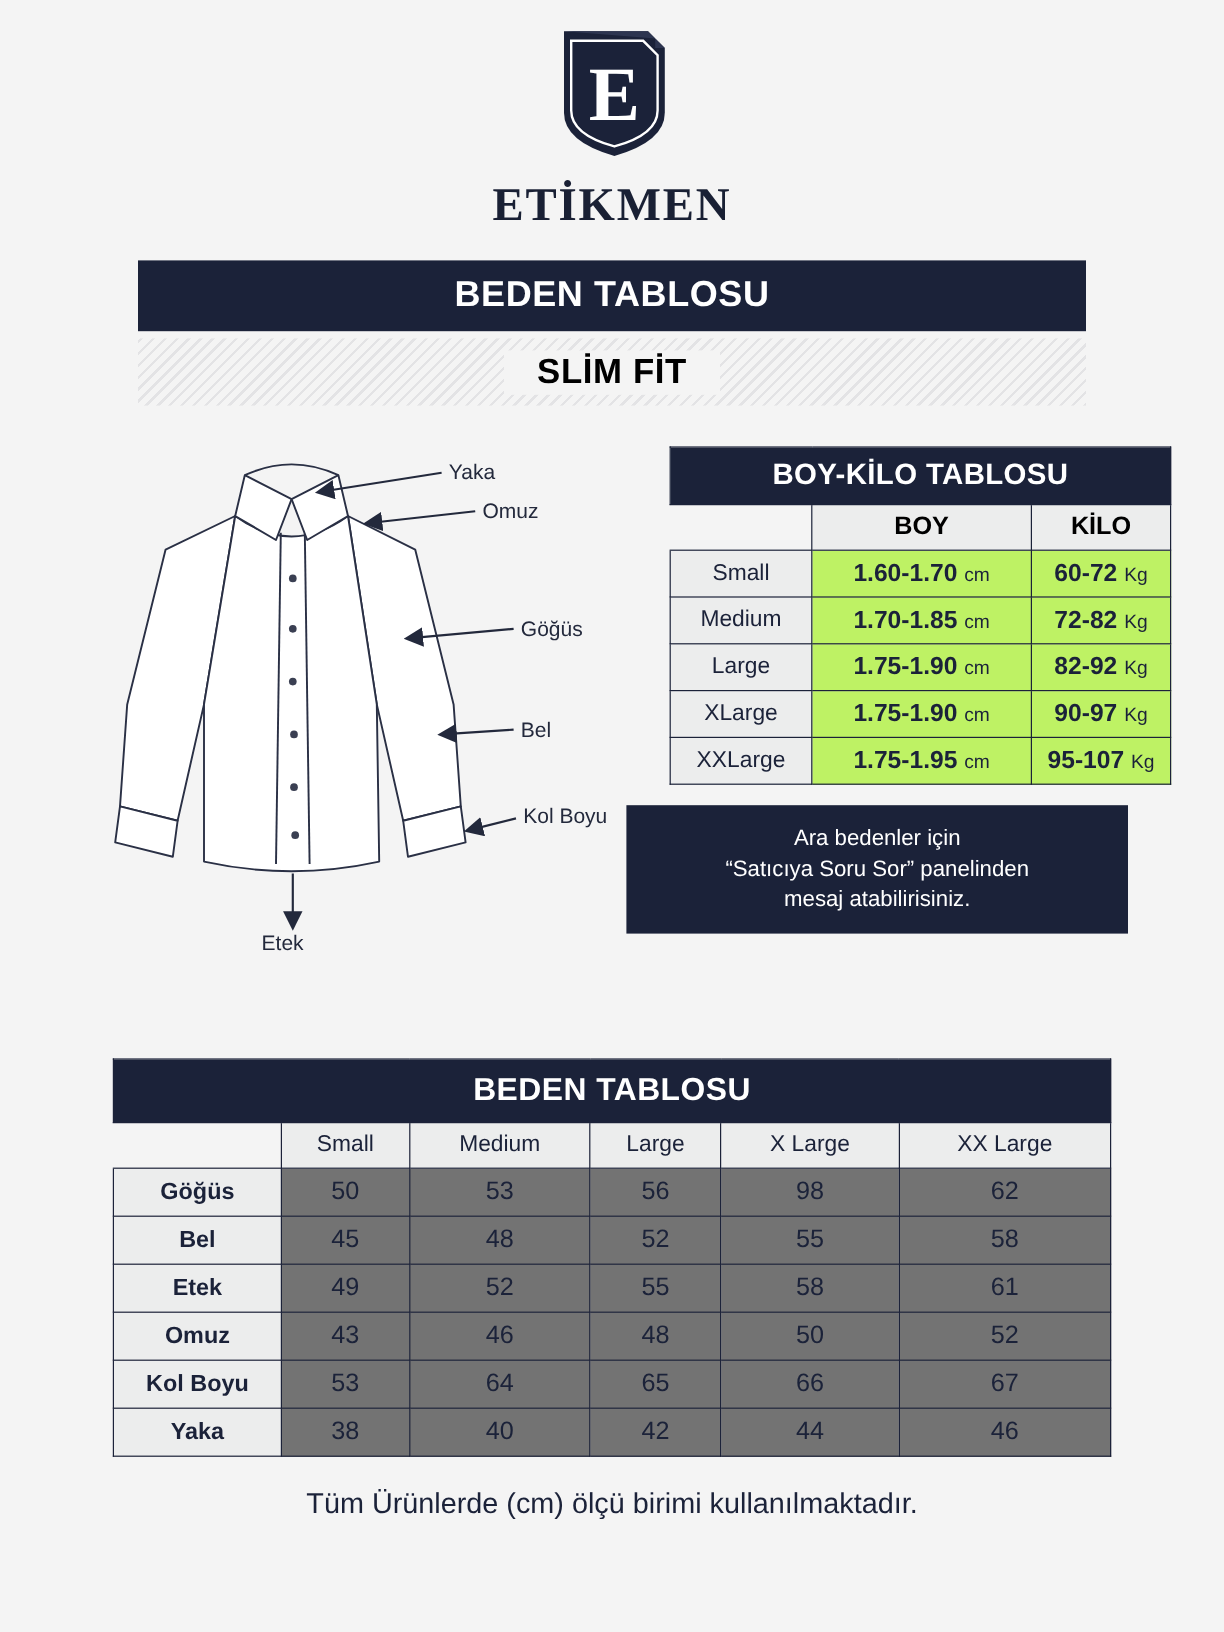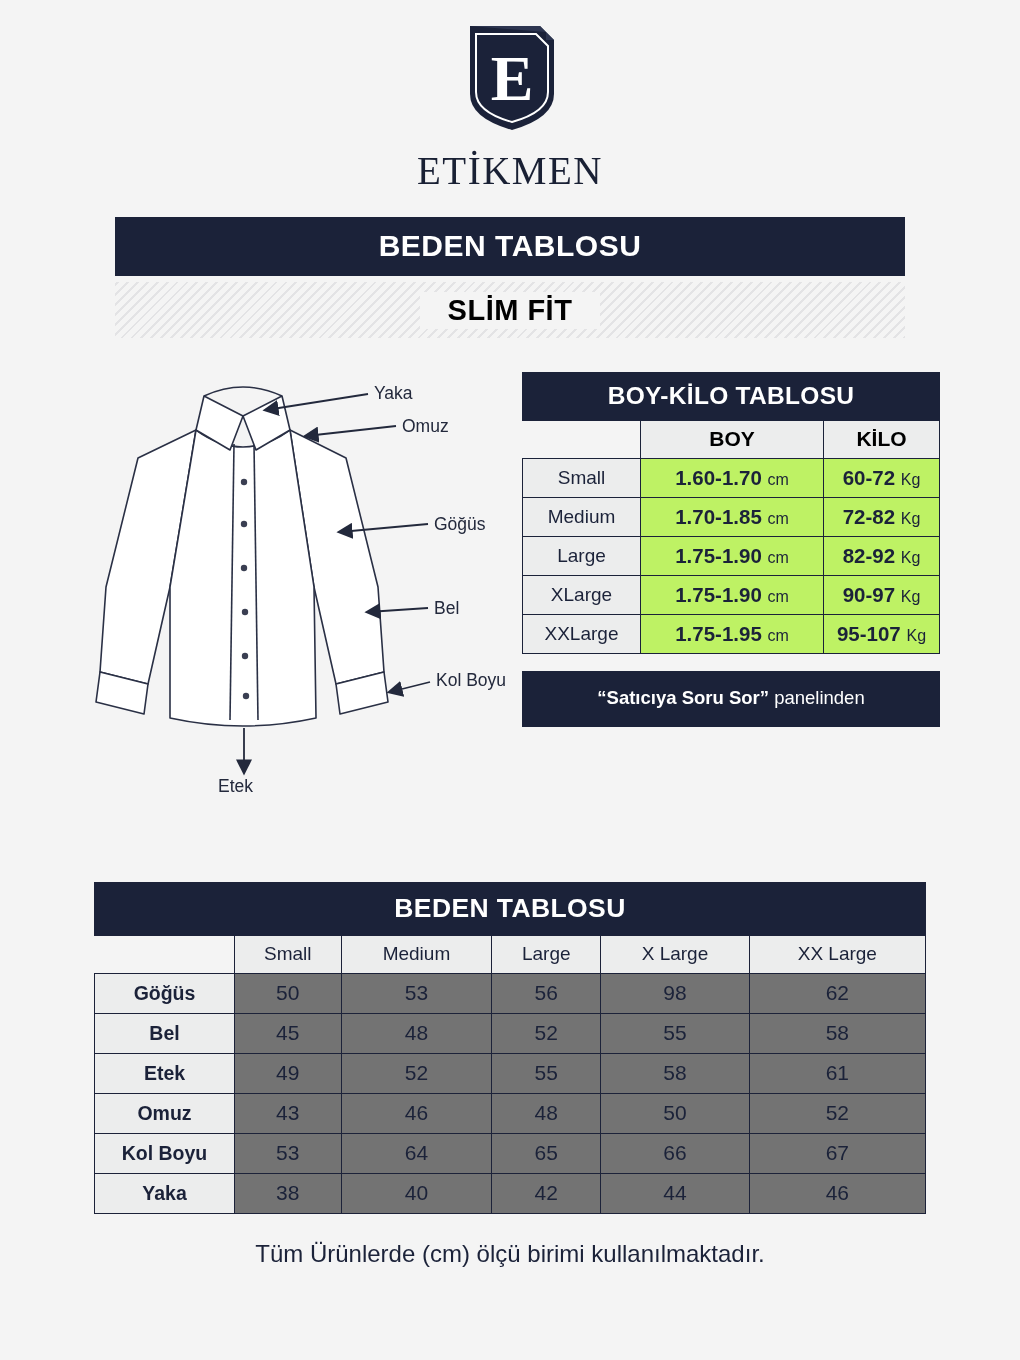--- a/index.html
+++ b/index.html
@@ -25,21 +25,21 @@
   .logo-shield {
     position: relative;
     width: 96px;
     height: 112px;
   }
   .logo-shield svg { display: block; }
   .brand-name {
     margin-top: 14px;
     font-family: "Liberation Serif", serif;
     font-size: 39px;
-    font-weight: normal;
+    font-weight: bold;
     letter-spacing: 1.5px;
     color: #192034;
   }
 
   
   .title-bar {
     margin: 24px auto 0;
     width: 790px;
     background: #1b2239;
     color: #ffffff;
@@ -94,21 +94,21 @@
     color: #23293c;
     white-space: nowrap;
   }
 
   
   .right-col { flex: 1; margin-left: 14px; }
 
   table { border-collapse: collapse; }
 
   
-  .bk-table { width: 418px; }
+  .bk-table { width: 418px; margin-left: 36px; }
   .bk-table th, .bk-table td {
     border: 1px solid #1b2239;
     text-align: center;
   }
   .bk-head td {
     background: #1b2239;
     color: #fff;
     font-size: 24.5px;
     font-weight: bold;
     padding: 9px 0 10px;
@@ -136,21 +136,21 @@
   .note-box {
     width: 418px;
     margin-top: 17px;
     background: #1b2239;
     color: #ffffff;
     text-align: center;
     padding: 14px 10px 16px;
     font-size: 18.5px;
     line-height: 1.38;
   }
-  .note-box .b { font-weight: bold; margin-top: 12px; }
+  .note-box .b { font-weight: normal; margin-top: 12px; }
 
   
   .bottom-wrap { margin: 40px auto 0; width: 832px; }
   .bt { width: 100%; }
   .bt td, .bt th { border: 1px solid #1c2239; }
   .bt .bt-title td {
     background: #1b2239;
     color: #ffffff;
     font-size: 26.5px;
     font-weight: bold;
@@ -298,21 +298,23 @@
         </tr>
         <tr class="bk-row">
           <td class="size-cell">XXLarge</td>
           <td class="val"><span>1.75-1.95</span> <span class="unit">cm</span></td>
           <td class="val"><span>95-107</span> <span class="unit">Kg</span></td>
         </tr>
       </tbody>
     </table>
 
     <div class="note-box">
+      <div>Ara bedenler için</div>
       <div><span class="b">“Satıcıya Soru Sor”</span><span> panelinden</span></div>
+      <div>mesaj atabilirisiniz.</div>
     </div>
   </div>
 </div>
 
 <div class="bottom-wrap">
   <table class="bt">
     <tbody>
       <tr class="bt-title">
         <td colspan="6">BEDEN TABLOSU</td>
       </tr>

